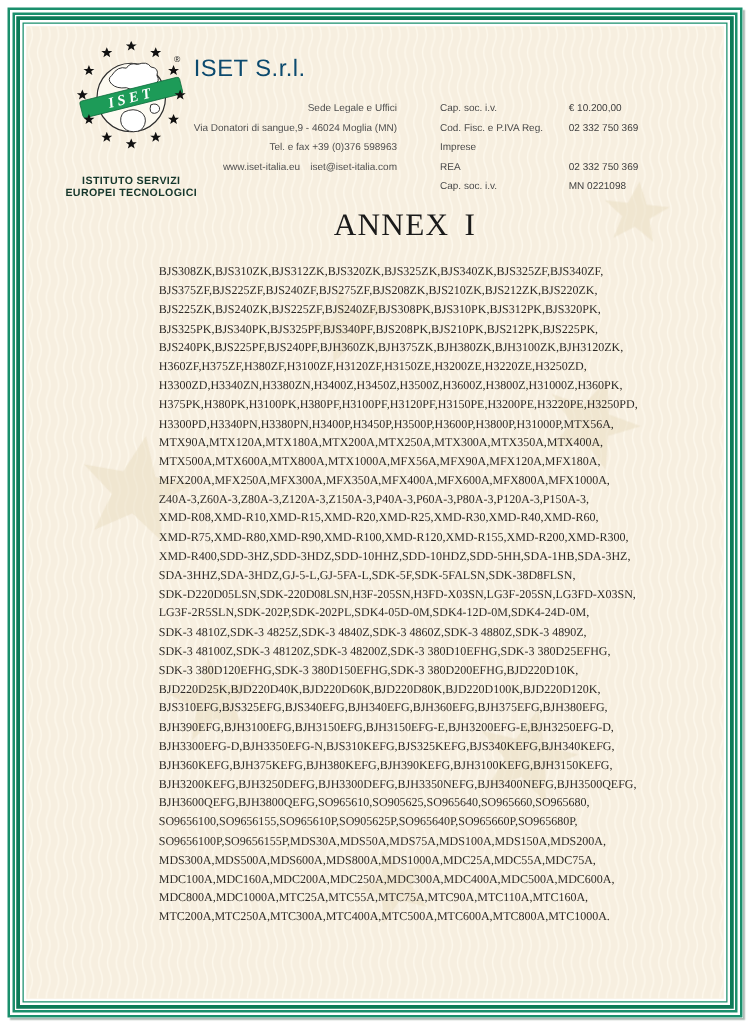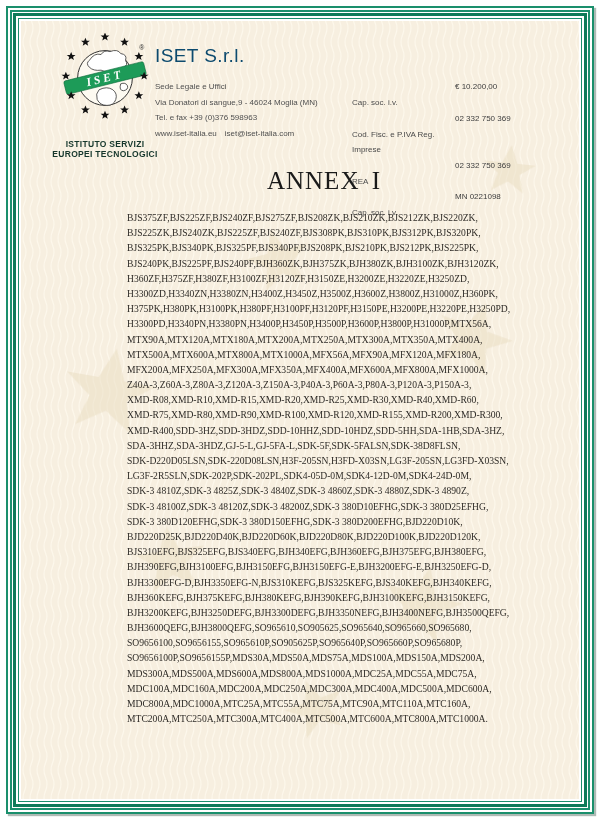--- a/index.html
+++ b/index.html
@@ -14,26 +14,26 @@
   .bg { position:absolute; left:0; top:0; }
 
   .logo-block { position:absolute; left:4px; top:12px; width:160px; text-align:center; }
   .logo-block svg { display:block; margin:0 auto; }
   .org-name { margin-top:16px; font-size:8.5px; font-weight:bold; color:#16372c;
               letter-spacing:.3px; line-height:10px; }
 
   .company { position:absolute; left:134px; top:24px; font-size:19px; color:#0c4a6e;
              letter-spacing:.4px; }
   .addr { position:absolute; left:134px; top:58px; font-size:8px; color:#4f4f4f; }
-  .addr div { line-height:15.5px; }
+  .addr div { line-height:15.5px;text-align:right; }
   .email { margin-left:8px; color:#4f4f4f; }
 
   .registry { position:absolute; left:331px; top:58px; font-size:8px; color:#4a4a4a; width:215px; }
   .registry .row { display:flex; line-height:15.5px; }
-  .registry .lbl { width:103px; flex:0 0 103px;margin-top:16px; }
+  .registry .lbl { width:103px; flex:0 0 103px; }
   .registry .val { color:#3d3d3d; }
 
   .title { position:absolute; left:60px; right:12px; top:146px; text-align:center;
            font-family:"Liberation Serif", serif; font-size:25px; color:#1a1a1a;
            letter-spacing:1px; word-spacing:5px; }
 
   #model-list { position:absolute; left:106px; top:189px; width:446px;
                 font-family:"Liberation Serif", serif; font-size:9.6px;
                 line-height:15.2px; color:#2e2b27; white-space:nowrap; }
   .mline { height:15.2px; }
@@ -138,20 +138,21 @@
       </div>
       <div class="row">
         <span class="lbl">Cap. soc. i.v.</span>
         <span class="val">MN 0221098</span>
       </div>
     </div>
 
     <div class="title">ANNEX I</div>
 
     <div id="model-list">
+        <div class="mline">BJS308ZK,BJS310ZK,BJS312ZK,BJS320ZK,BJS325ZK,BJS340ZK,BJS325ZF,BJS340ZF,</div>
         <div class="mline">BJS375ZF,BJS225ZF,BJS240ZF,BJS275ZF,BJS208ZK,BJS210ZK,BJS212ZK,BJS220ZK,</div>
         <div class="mline">BJS225ZK,BJS240ZK,BJS225ZF,BJS240ZF,BJS308PK,BJS310PK,BJS312PK,BJS320PK,</div>
         <div class="mline">BJS325PK,BJS340PK,BJS325PF,BJS340PF,BJS208PK,BJS210PK,BJS212PK,BJS225PK,</div>
         <div class="mline">BJS240PK,BJS225PF,BJS240PF,BJH360ZK,BJH375ZK,BJH380ZK,BJH3100ZK,BJH3120ZK,</div>
         <div class="mline">H360ZF,H375ZF,H380ZF,H3100ZF,H3120ZF,H3150ZE,H3200ZE,H3220ZE,H3250ZD,</div>
         <div class="mline">H3300ZD,H3340ZN,H3380ZN,H3400Z,H3450Z,H3500Z,H3600Z,H3800Z,H31000Z,H360PK,</div>
         <div class="mline">H375PK,H380PK,H3100PK,H380PF,H3100PF,H3120PF,H3150PE,H3200PE,H3220PE,H3250PD,</div>
         <div class="mline">H3300PD,H3340PN,H3380PN,H3400P,H3450P,H3500P,H3600P,H3800P,H31000P,MTX56A,</div>
         <div class="mline">MTX90A,MTX120A,MTX180A,MTX200A,MTX250A,MTX300A,MTX350A,MTX400A,</div>
         <div class="mline">MTX500A,MTX600A,MTX800A,MTX1000A,MFX56A,MFX90A,MFX120A,MFX180A,</div>

